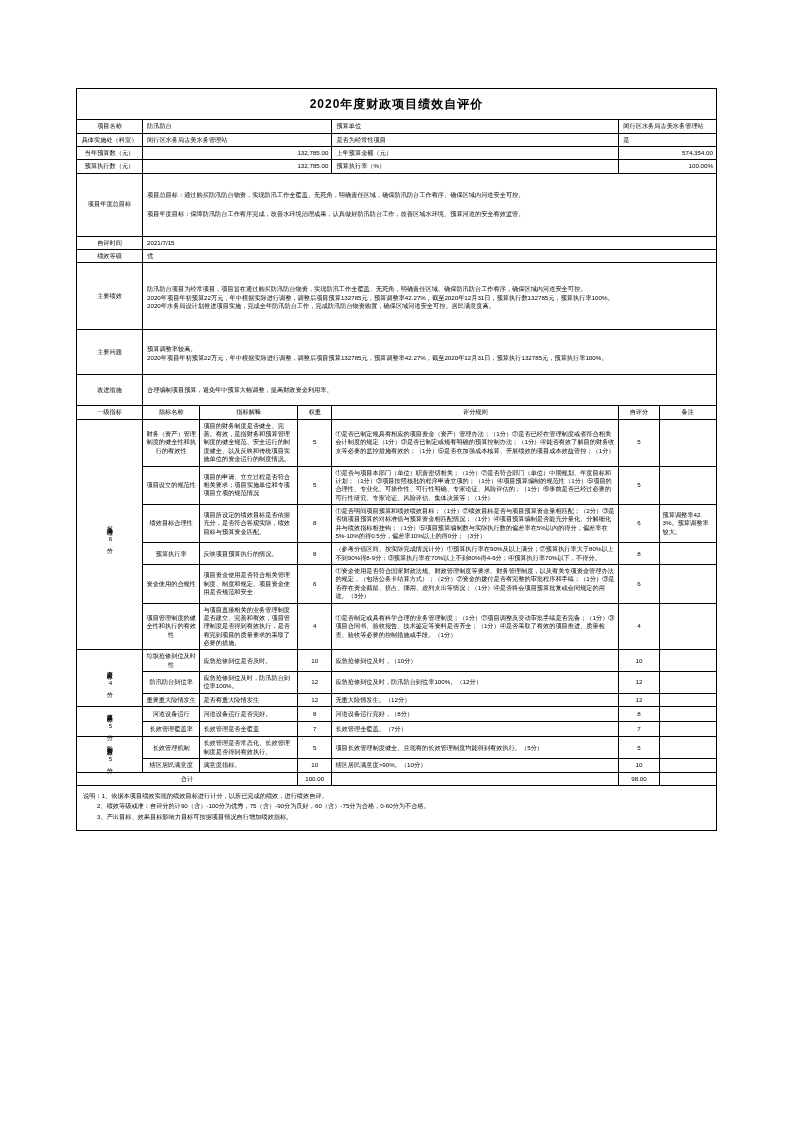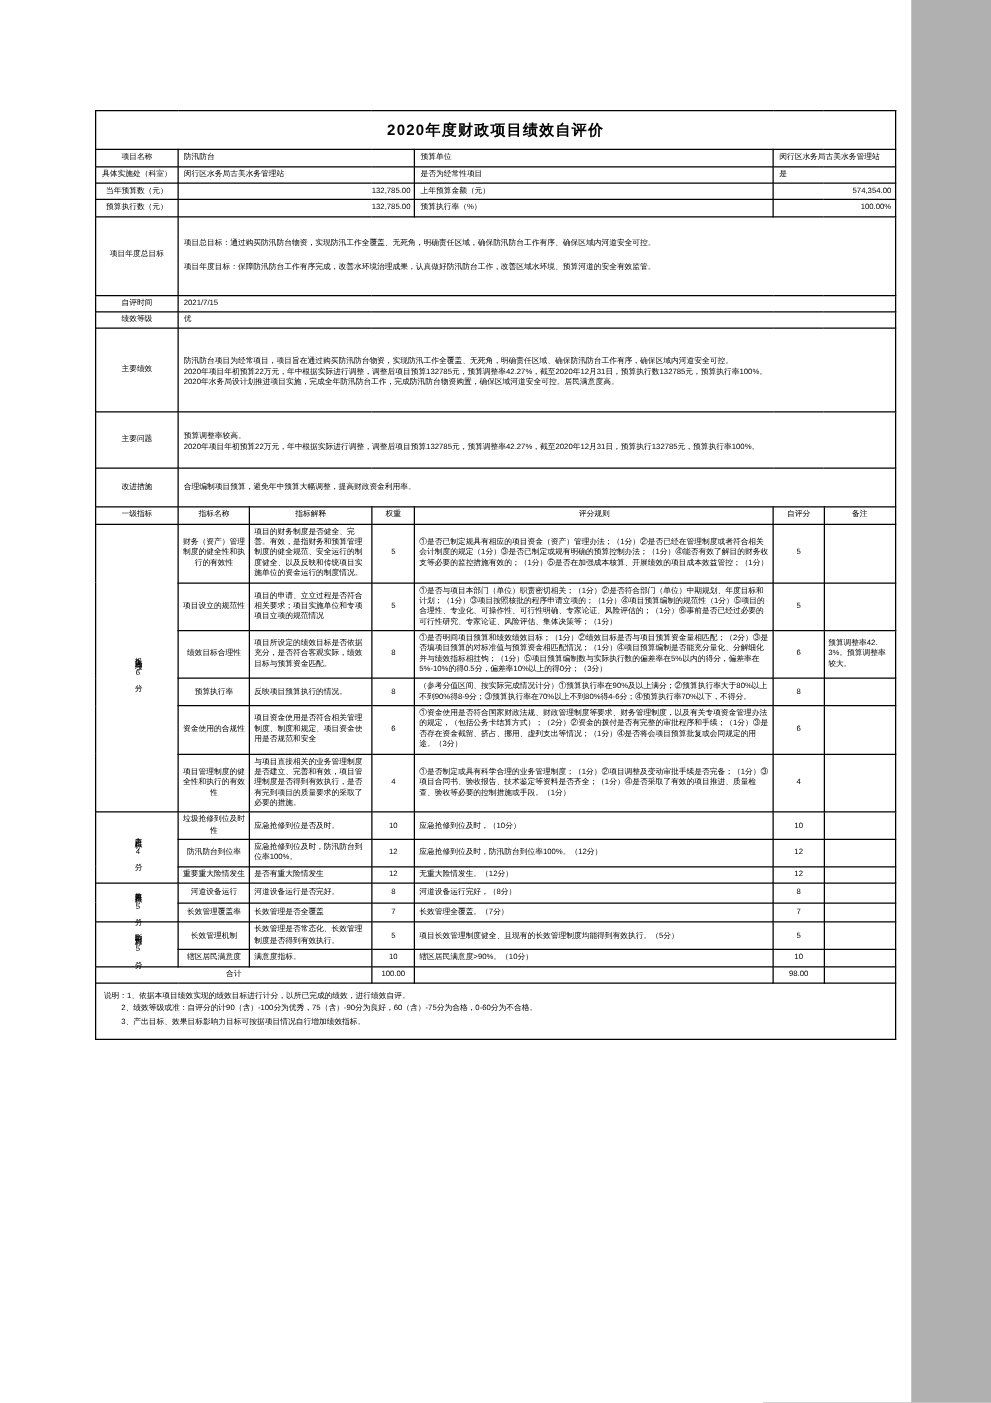--- a/index.html
+++ b/index.html
@@ -7,21 +7,21 @@
     padding: 0;
     background: #b0b0b0;
   }
   body {
     width: 793px;
     height: 1122px;
     font-family: "Liberation Sans", sans-serif;
   }
   .page {
     position: relative;
-    width: 729px;
+    width: 793px;
     height: 1122px;
     background: #ffffff;
     box-sizing: border-box;
   }
   .sheet {
     position: absolute;
     left: 76px;
     top: 88px;
     width: 641px;
   }

